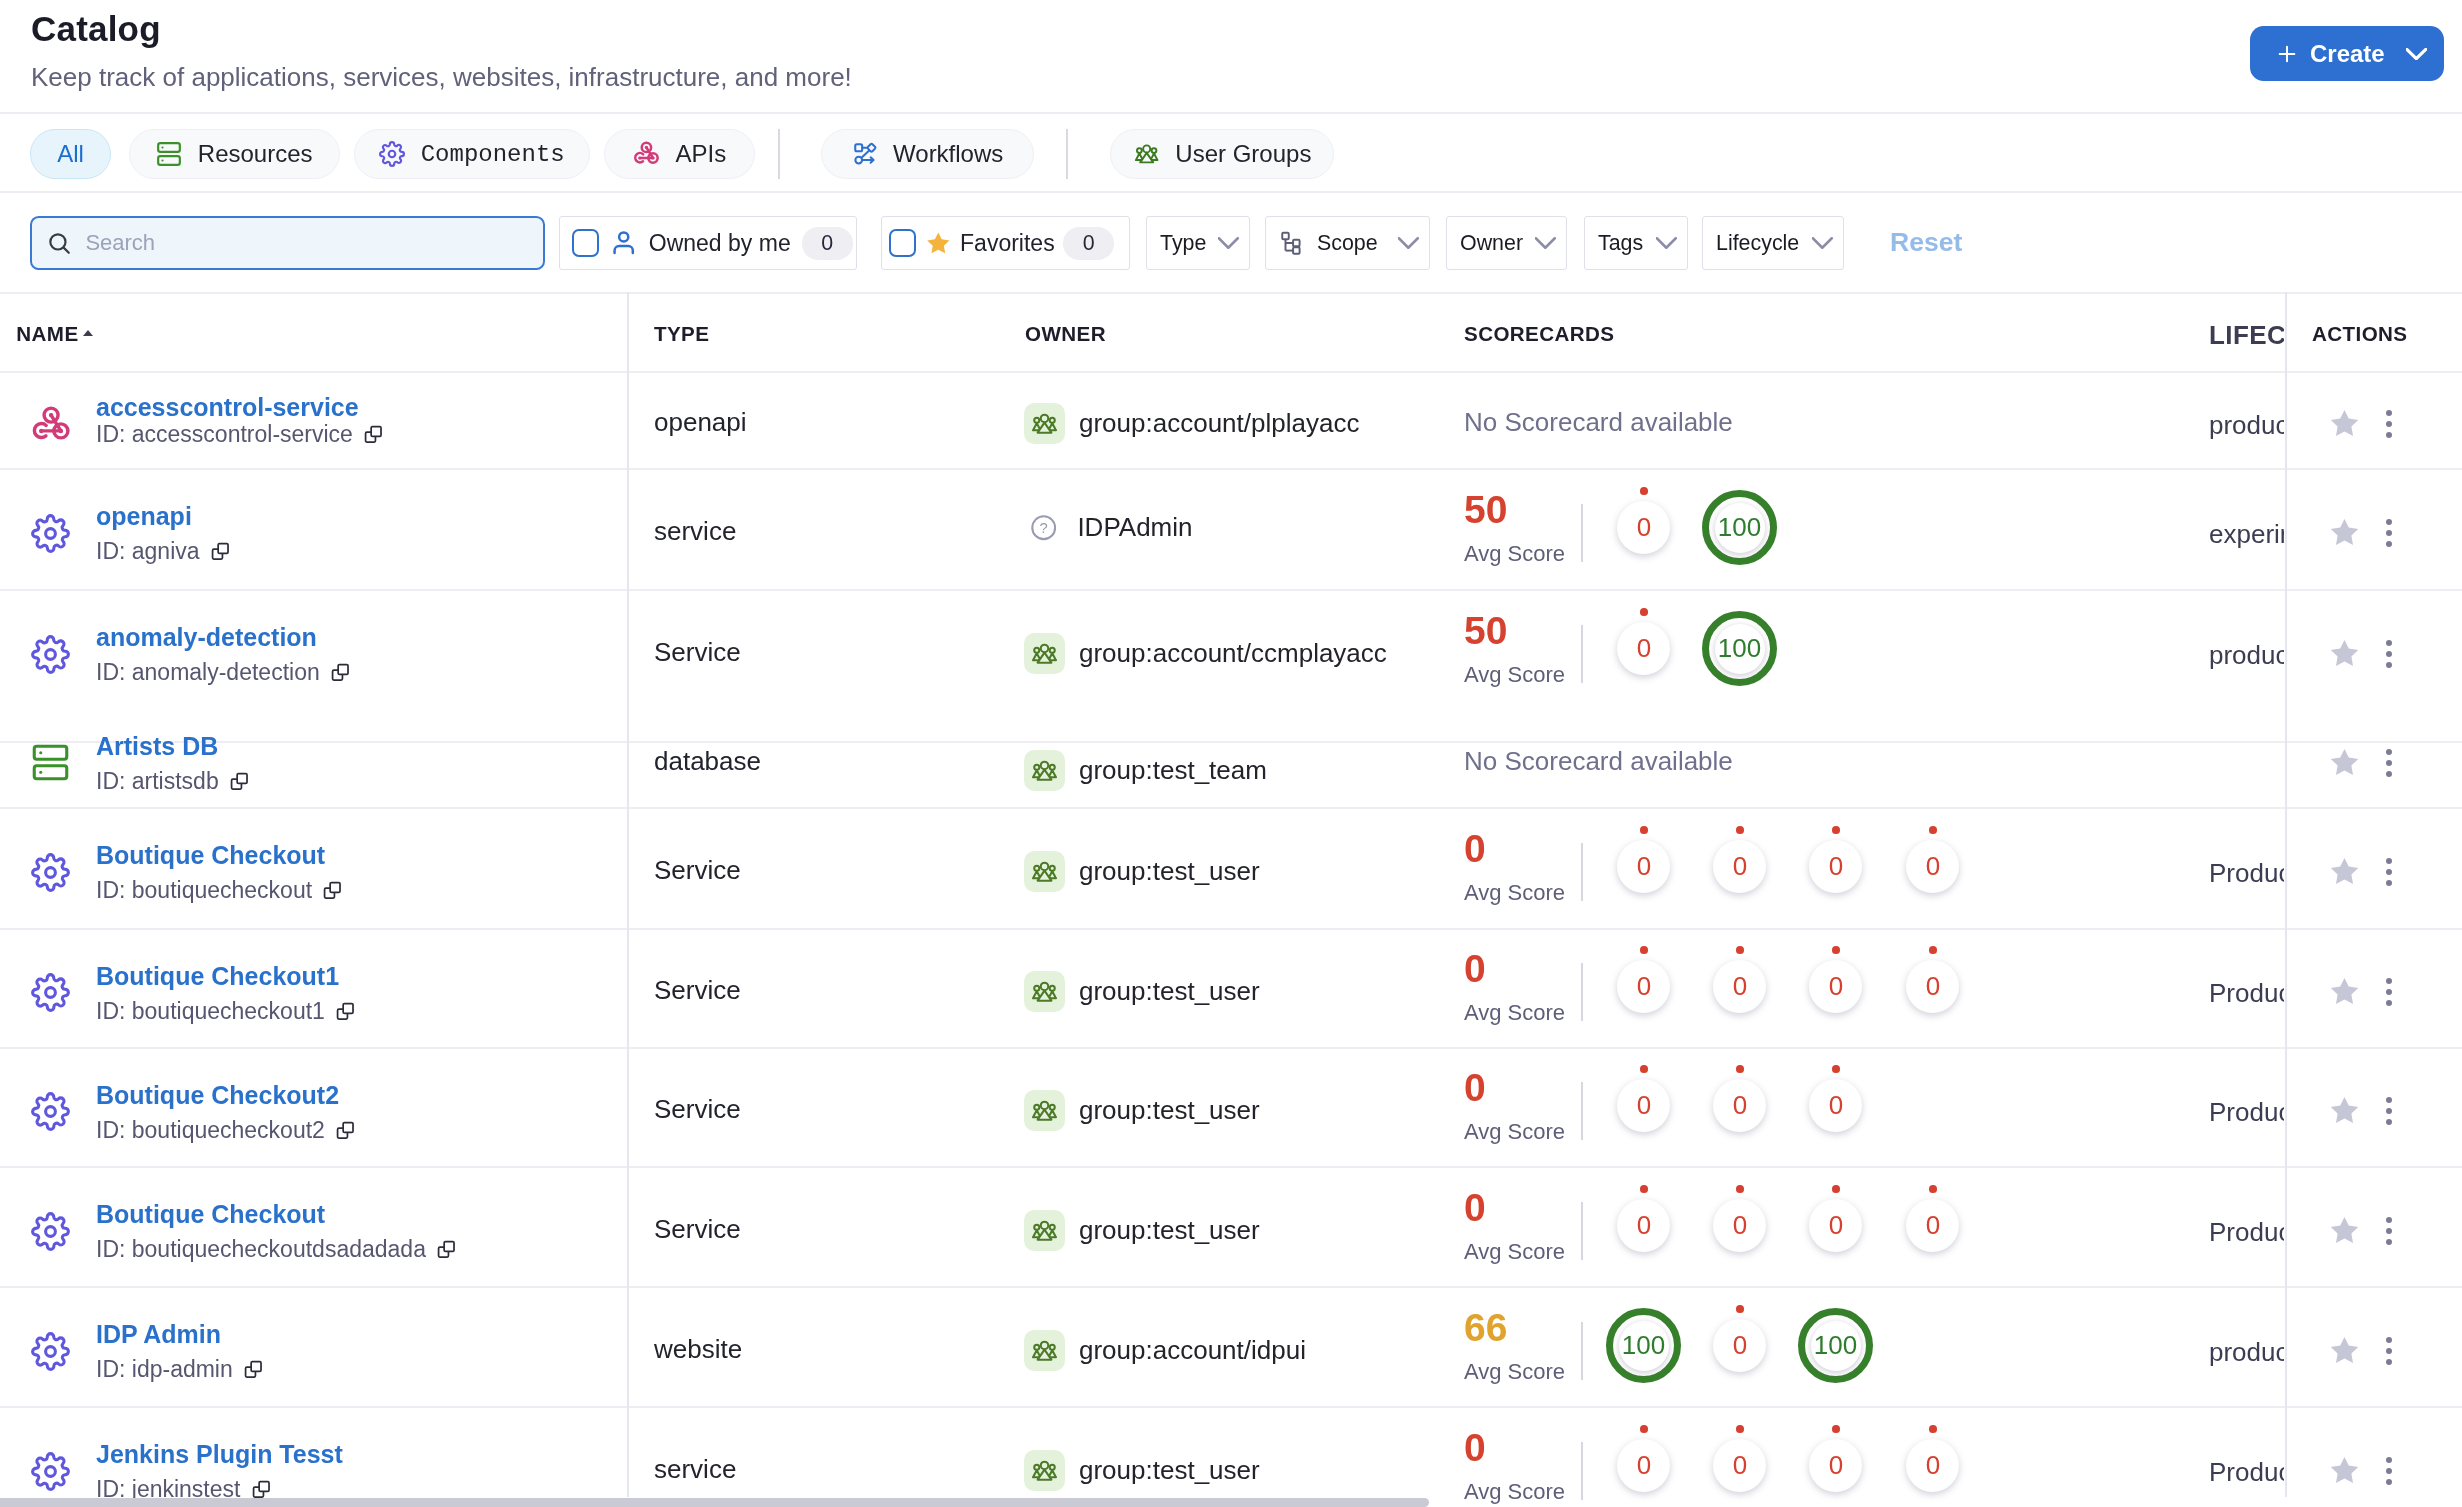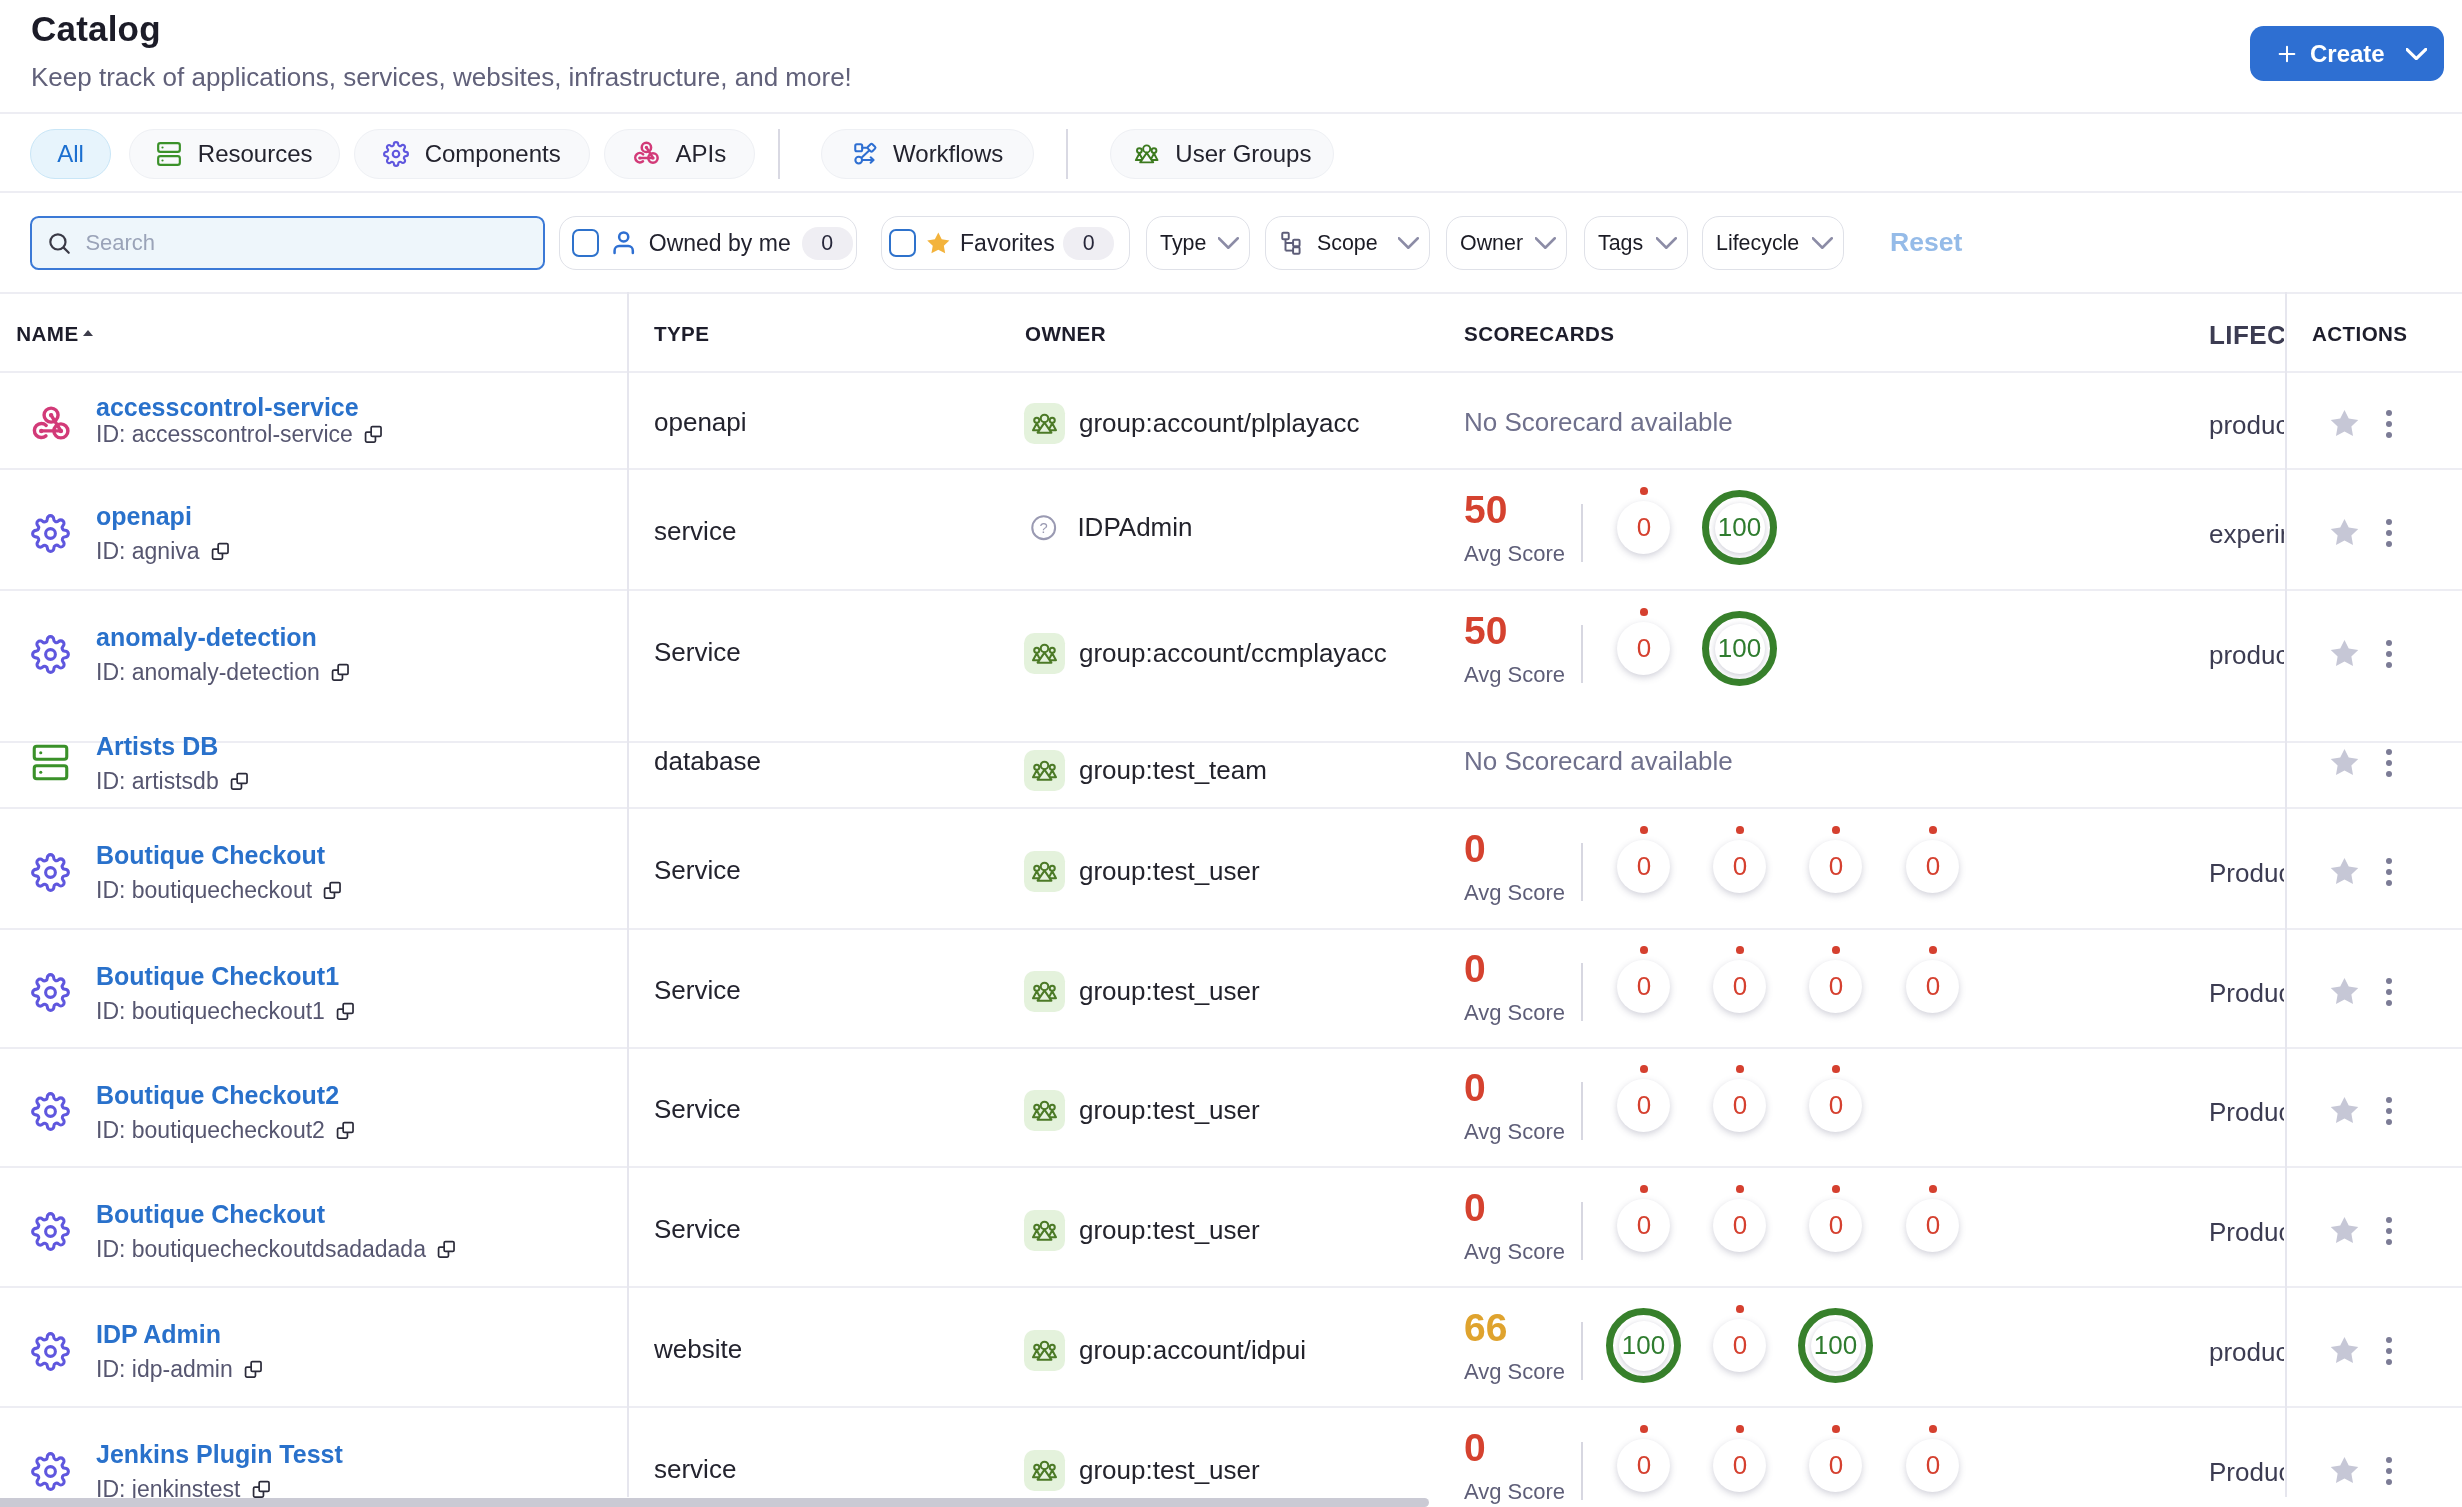--- a/index.html
+++ b/index.html
@@ -12,28 +12,28 @@
 
 #title { left:31px; top:9.4px; font-size:35px; font-weight:700; color:#1c1c28; letter-spacing:0.2px; }
 #subtitle { left:31px; top:62px; font-size:26px; color:#61617a; }
 #createbtn { left:2250px; top:26px; width:194px; height:55px; border-radius:13.7px; background:#2e6fd2; color:#fff; display:flex; align-items:center; padding:0 17px 0 26px; gap:12px; font-size:24px; font-weight:600; }
 
 
 .pill { position:absolute; top:129px; height:50px; border-radius:25px; background:#f8f9fb; border:1.7px solid #eef0f4; display:flex; align-items:center; justify-content:center; gap:15.4px; font-size:24px; color:#23232e; }
 .pill svg { flex:0 0 auto; }
 #pill-all { left:30px; width:81px; background:#e7f4fc; border-color:#c9e6f7; color:#1b6fd0; }
 #pill-res { left:129px; width:211px; }
-#pill-comp { left:354px; width:236px; }
+#pill-comp { left:354px; width:236px;font-family:Liberation Mono, monospace; }
 #pill-api { left:604px; width:151px; }
 #pill-wf { left:821px; width:213px; }
 #pill-ug { left:1110px; width:224px; }
 .tabsep { position:absolute; top:129px; width:1.7px; height:50px; background:#d9d9e3; }
 
 
-.fbox { position:absolute; top:216px; height:54px; border-radius:17px; background:#fff; border:1.7px solid #dfe1e8; display:flex; align-items:center; font-size:23px; color:#22222e; white-space:nowrap; }
+.fbox { position:absolute; top:216px; height:54px; border-radius:3px; background:#fff; border:1.7px solid #dfe1e8; display:flex; align-items:center; font-size:23px; color:#22222e; white-space:nowrap; }
 #search { left:30px; width:515px; border:2.6px solid #3b79d6; background:#eef6fb; padding-left:13.7px; gap:13.7px; border-radius:8.6px; }
 #search .ph { color:#9aa3b8; font-size:22px; }
 #ownedby { left:559px; width:298px; padding-left:12px; gap:11px; }
 #favs { left:881px; width:249px; padding-left:6.9px; gap:8.6px; }
 .cb { width:27.4px; height:27.4px; border:2.6px solid #2e72cc; border-radius:6.9px; background:#fff; flex:0 0 auto; }
 .badge { height:33px; width:51px; background:#efeef3; border-radius:16.3px; display:flex; align-items:center; justify-content:center; font-size:21.4px; color:#27273a; }
 .drop { justify-content:space-between; padding:0 10.3px 0 13px; gap:8.6px; font-size:21.4px; color:#1b1b24; }
 #d-type { left:1146px; width:104px; }
 #d-scope { left:1265px; width:165px; }
 #d-owner { left:1446px; width:121px; }

